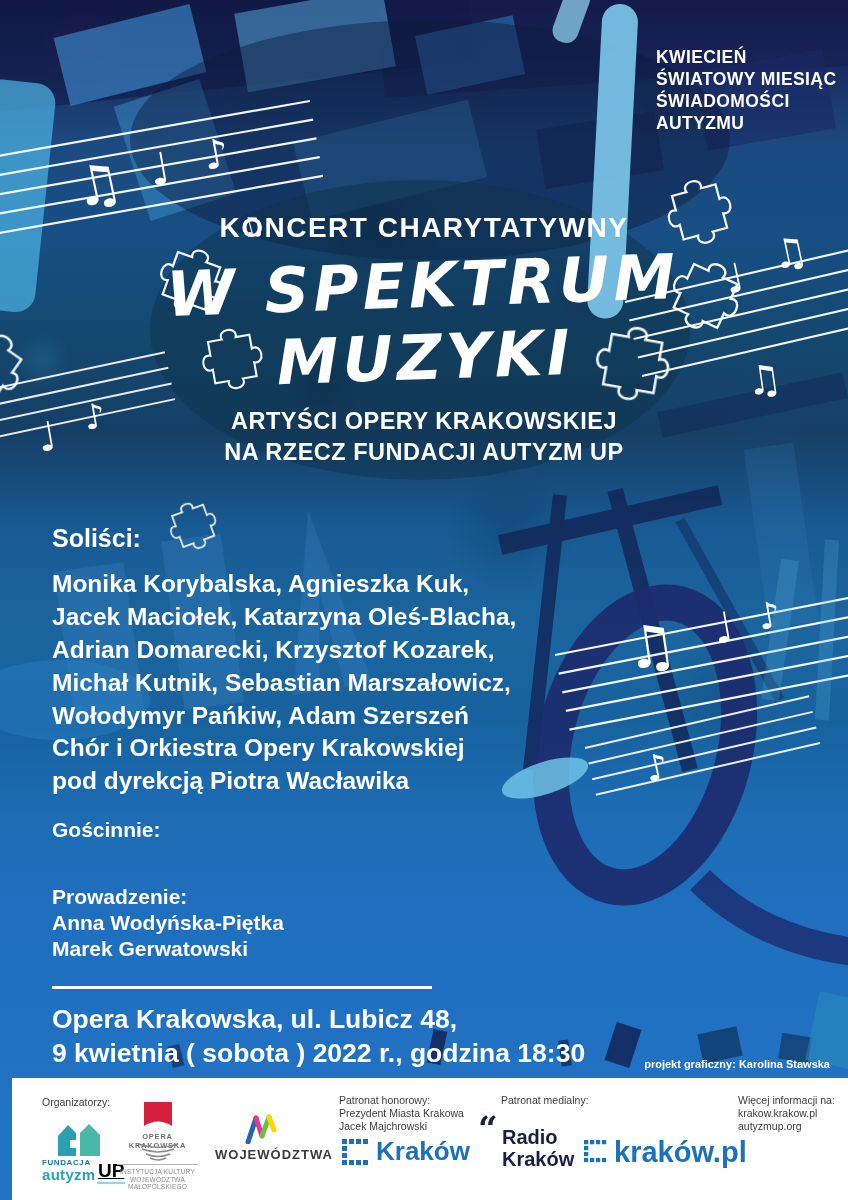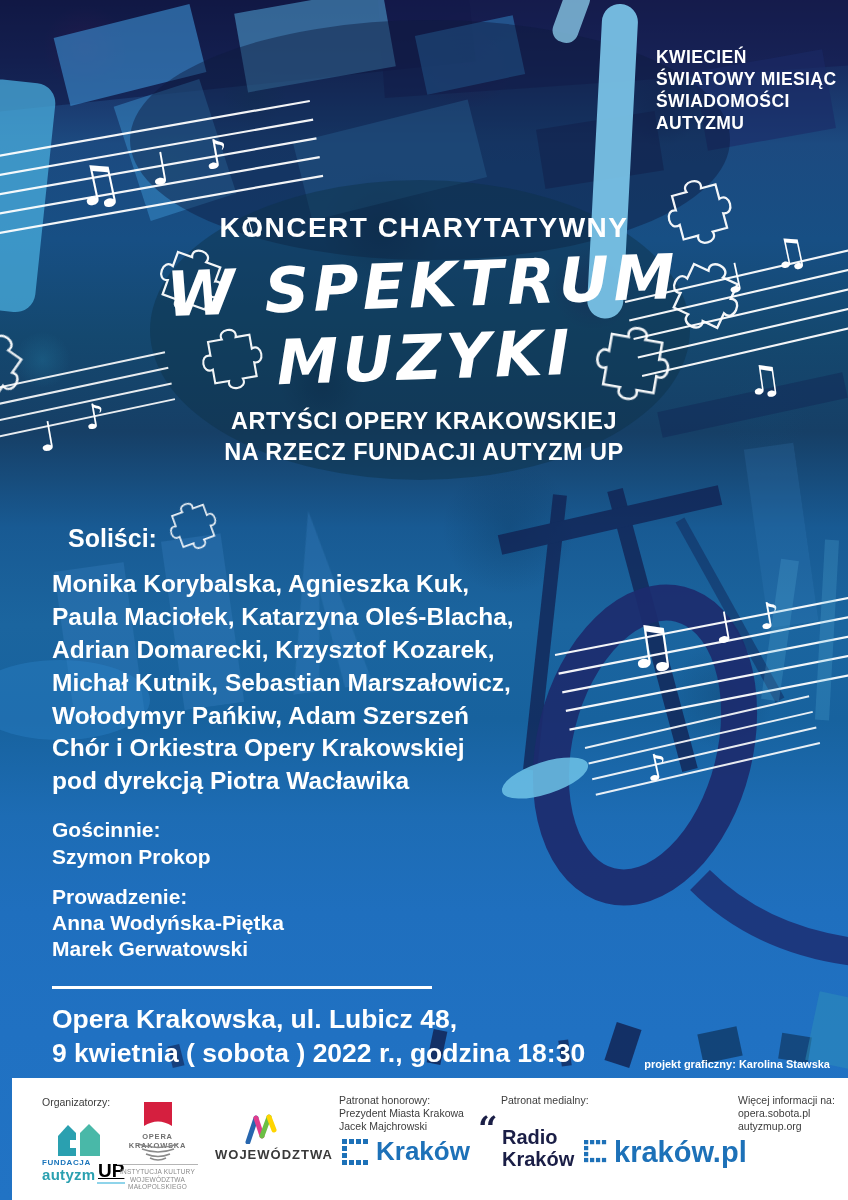--- a/index.html
+++ b/index.html
@@ -30,21 +30,21 @@
   .deco{position:absolute;left:0;top:0;width:848px;height:1200px;z-index:1;pointer-events:none;}
   .layer{position:absolute;z-index:2;}
 
   .badge{top:46px;left:656px;font-weight:bold;font-size:17.5px;line-height:22px;letter-spacing:.4px;}
   .kicker{top:212px;left:0;width:848px;text-align:center;font-size:28px;font-weight:bold;letter-spacing:1.5px;}
   .main-title{top:250px;left:0;width:848px;text-align:center;font-size:62px;line-height:72px;
     font-weight:bold;font-style:italic;font-family:"DejaVu Sans",sans-serif;letter-spacing:4px;
     transform:rotate(-2deg);}
   .subtitle{top:406px;left:0;width:848px;text-align:center;font-size:23.5px;line-height:31px;
     font-weight:bold;letter-spacing:.5px;}
-  .solo-label{top:524px;left:52px;font-size:25px;font-weight:bold;margin-left:16px;}
+  .solo-label{top:524px;left:52px;font-size:25px;font-weight:bold;}
   .solo-names{top:567px;left:52px;font-size:24.5px;line-height:33px;font-weight:bold;}
   .choir{top:731px;left:52px;font-size:24.5px;line-height:33px;font-weight:bold;}
   .guest{top:816px;left:52px;font-size:21px;line-height:27px;font-weight:bold;}
   .hosts{top:884px;left:52px;font-size:21px;line-height:26px;font-weight:bold;}
   .rule{top:986px;left:52px;width:380px;height:3px;background:#fff;}
   .venue{top:1002px;left:52px;font-size:26.5px;line-height:34px;font-weight:bold;}
   .credit{top:1058px;right:18px;font-size:11px;font-weight:bold;text-align:right;}
 
   .footer{position:absolute;left:12px;bottom:0;width:848px;height:122px;background:#fff;
     color:#3c3c3c;z-index:3;}
@@ -234,34 +234,33 @@
 
   <div class="layer subtitle">
     <div>ARTYŚCI OPERY KRAKOWSKIEJ</div>
     <div>NA RZECZ FUNDACJI AUTYZM UP</div>
   </div>
 
   <div class="layer solo-label">Soliści:</div>
 
   <div class="layer solo-names">
     <div>Monika Korybalska, Agnieszka Kuk,</div>
-    <div>Paula Maciołek, Katarzyna Oleś-Blacha,</div>
+    <div>Jacek Maciołek, Katarzyna Oleś-Blacha,</div>
     <div>Adrian Domarecki, Krzysztof Kozarek,</div>
     <div>Michał Kutnik, Sebastian Marszałowicz,</div>
     <div>Wołodymyr Pańkiw, Adam Szerszeń</div>
   </div>
 
   <div class="layer choir">
     <div>Chór i Orkiestra Opery Krakowskiej</div>
     <div>pod dyrekcją Piotra Wacławika</div>
   </div>
 
   <div class="layer guest">
     <div>Gościnnie:</div>
-    <div>Szymon Prokop</div>
   </div>
 
   <div class="layer hosts">
     <div>Prowadzenie:</div>
     <div>Anna Wodyńska-Piętka</div>
     <div>Marek Gerwatowski</div>
   </div>
 
   <div class="layer rule"></div>
 
@@ -364,18 +363,18 @@
             <rect x="7" y="21" width="5" height="5"></rect>
           <rect x="14" y="21" width="5" height="5"></rect>
             <rect x="21" y="21" width="5" height="5"></rect>
         </g>
       </svg>
       <div class="kp-name">kraków.pl</div>
     </div>
 
     <div class="f-label info-label">
       <span style="position:static;display:block">Więcej informacji na:</span>
-      <span style="position:static;display:block">opera.sobota.pl</span>
+      <span style="position:static;display:block">krakow.krakow.pl</span>
       <span style="position:static;display:block">autyzmup.org</span>
     </div>
 
   </div>
 </div>
 
 </body></html>

